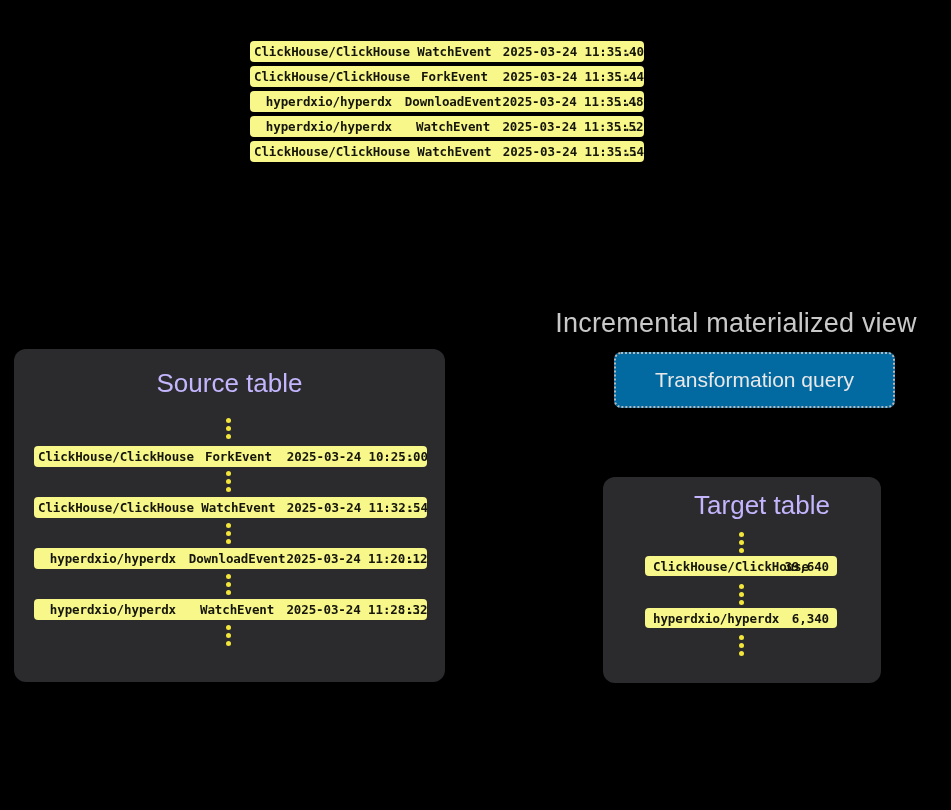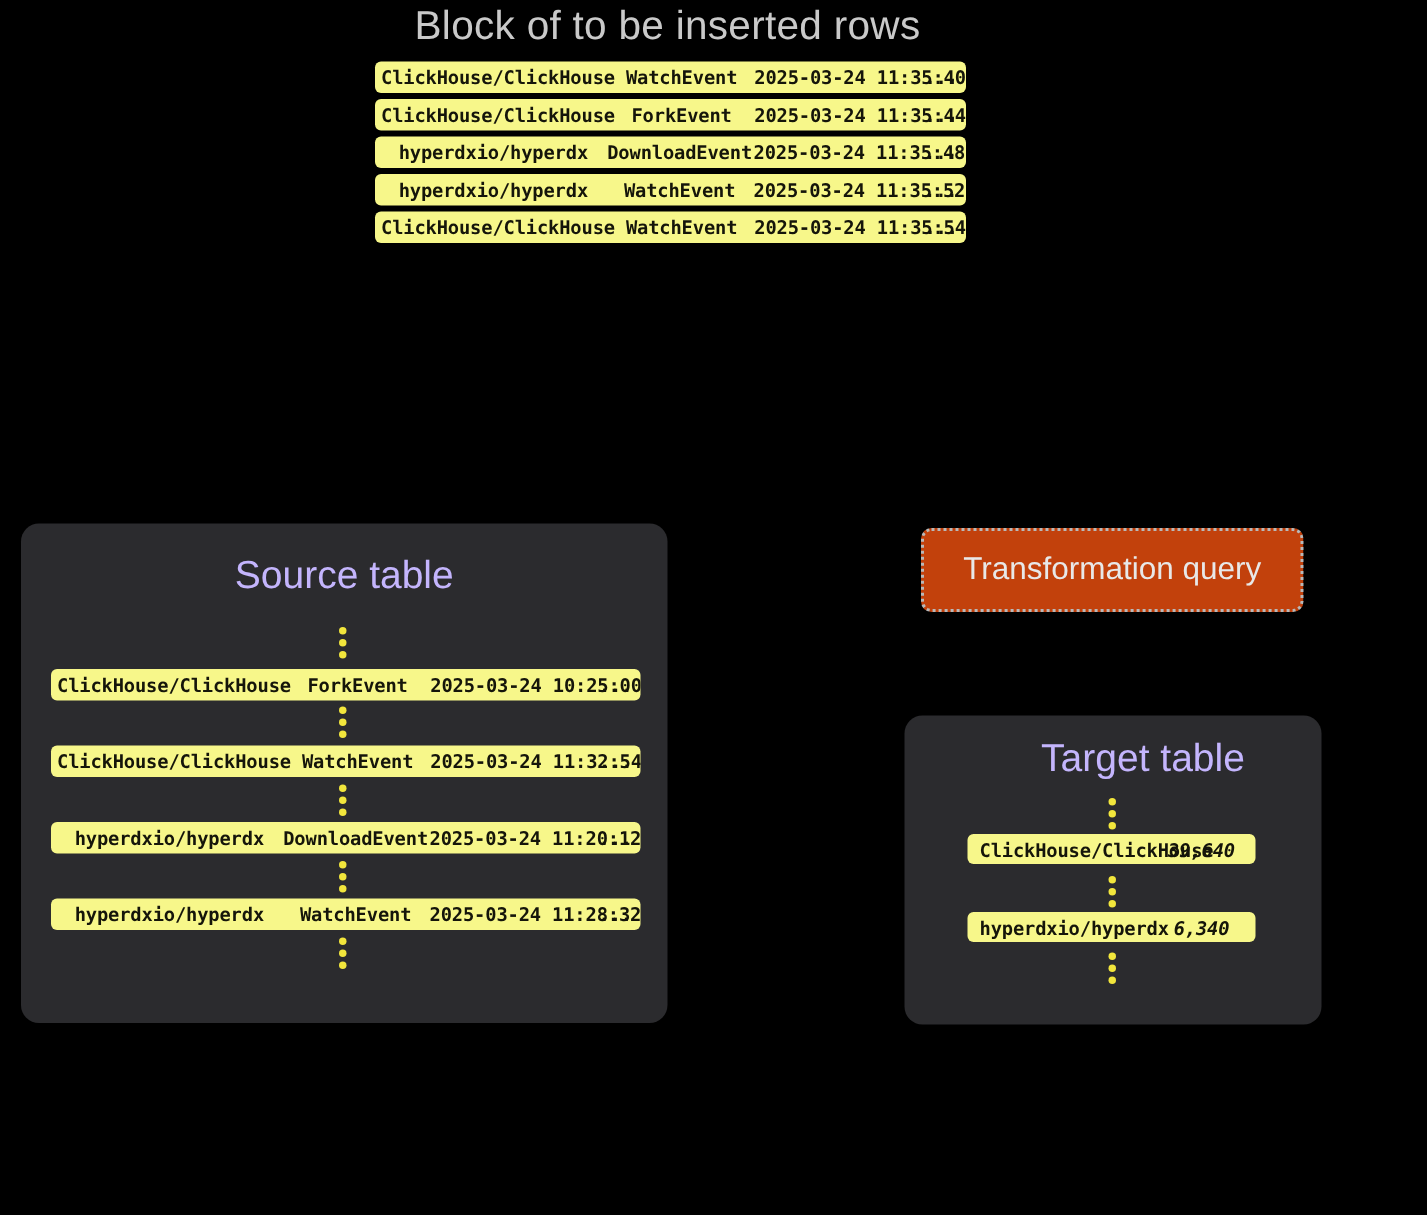--- a/index.html
+++ b/index.html
@@ -102,60 +102,59 @@
   .src-row .c-dots  { width: 26px; }
 
   
   .tgt-row {
     left: 645px;
     width: 192px;
     height: 20px;
     padding: 0 8px;
   }
   .tgt-row .c-repo { width: 120px; text-align: center; }
-  .tgt-row .c-num  { width: 56px;  text-align: center; font-style: italic; }
+  .tgt-row .c-num  { width: 56px;  text-align: right; }
 
   
   .dots-sep {
     position: absolute;
     display: flex;
     flex-direction: column;
     align-items: center;
     justify-content: space-between;
   }
   .dots-sep i {
     display: block;
     width: 5px; height: 5px;
     border-radius: 50%;
     background: #f2e63c;
   }
 
   
   #transform-box {
     position: absolute;
     left: 614px; top: 352px;
-    width: 255px; height: 56px;
-    background: #c2410c;
+    width: 281px; height: 56px;
+    background: #0369a1;
     border: 2px dotted #b9b9b9;
     border-radius: 7px;
     box-sizing: border-box;
     display: flex;
     align-items: center;
     justify-content: center;
     color: #e8e8e8;
     font-size: 21px;
     white-space: nowrap;
   }
 </style>
 </head>
 <body>
 
 <div id="canvas">
 
-  <div class="heading" id="block-heading">Block of to be inserted rows</div>
 
   <div class="yrow block-row" style="top:41px">
     <span class="c-repo">ClickHouse/ClickHouse</span>
     <span class="c-event">WatchEvent</span>
     <span class="c-ts">2025-03-24 11:35:40</span>
     <span class="c-dots">...</span>
   </div>
   <div class="yrow block-row" style="top:66px">
     <span class="c-repo">ClickHouse/ClickHouse</span>
     <span class="c-event">ForkEvent</span>
@@ -174,20 +173,21 @@
     <span class="c-ts">2025-03-24 11:35:52</span>
     <span class="c-dots">...</span>
   </div>
   <div class="yrow block-row" style="top:141px">
     <span class="c-repo">ClickHouse/ClickHouse</span>
     <span class="c-event">WatchEvent</span>
     <span class="c-ts">2025-03-24 11:35:54</span>
     <span class="c-dots">...</span>
   </div>
 
+  <div class="heading" id="imv-heading">Incremental materialized view</div>
 
   <div id="transform-box">
     <span>Transformation query</span>
   </div>
 
   <div class="panel" id="source-panel">
     <div class="panel-title">Source table</div>
   </div>
 
   <div class="dots-sep" style="left:224px; top:418px; width:8px; height:21px;">

